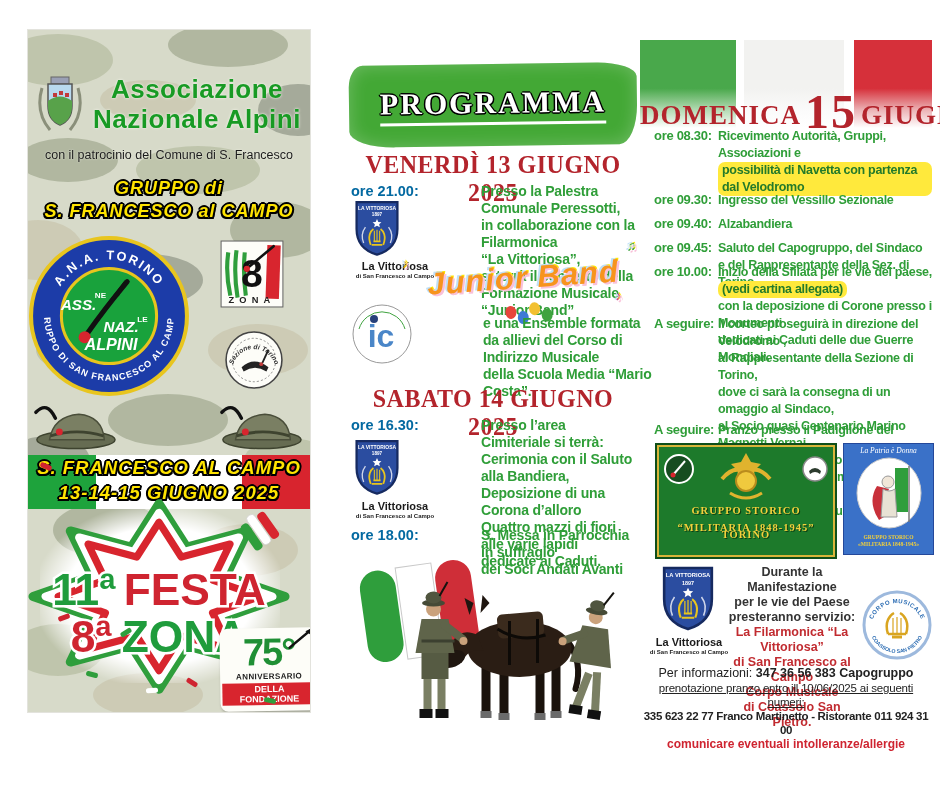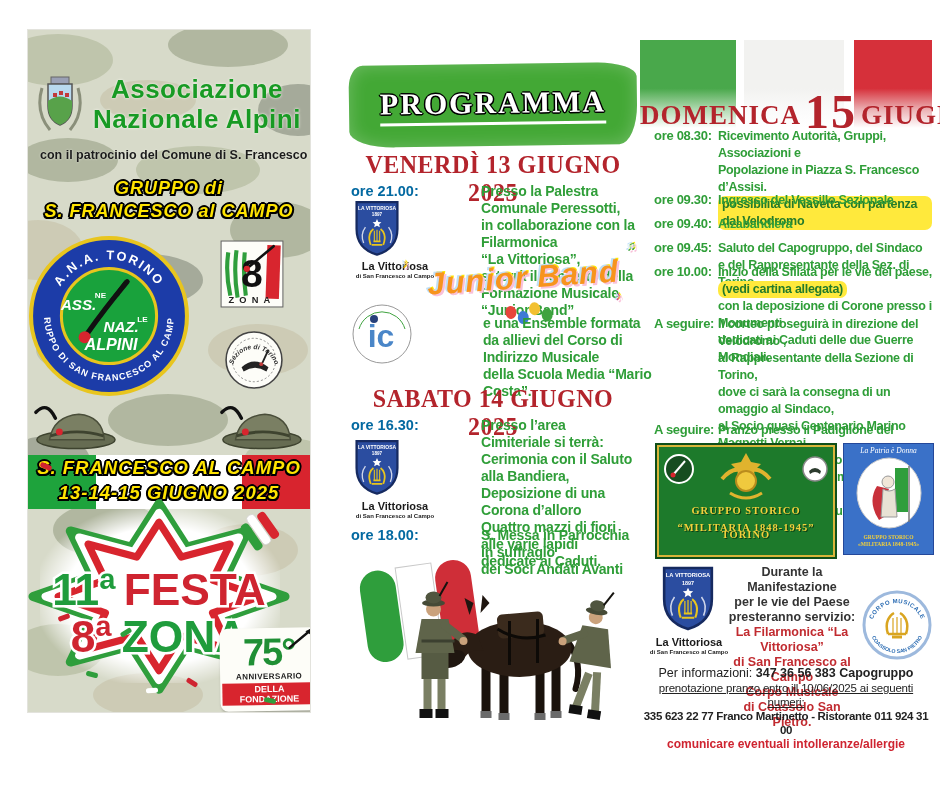--- a/index.html
+++ b/index.html
@@ -5,22 +5,22 @@
   html,body{margin:0;padding:0;background:#fff;}
   .page{position:relative;width:940px;height:788px;background:#ffffff;overflow:hidden;
         font-family:"Liberation Sans",sans-serif;padding-left:46px;}
   .abs{position:absolute;}
   
   .panel-left{left:28px;top:30px;width:282px;height:682px;overflow:hidden;box-shadow:0 0 0 1px #e3e3dd;}
   .camo{position:absolute;left:0;top:0;width:100%;height:100%;}
   .l-title{left:58px;top:44px;width:222px;text-align:center;color:#189a24;font-weight:bold;
            font-size:26px;line-height:30px;letter-spacing:.5px;
            text-shadow:0 0 3px #f2f5ea,0 0 1px #f2f5ea;}
-  .l-patro{left:4px;top:118px;width:274px;color:#1b1b1b;font-weight:bold;font-size:12.5px;
-           text-shadow:0 0 2px #eef0e6;margin-left:8px;}
+  .l-patro{left:4px;top:118px;width:274px;text-align:center;color:#1b1b1b;font-weight:normal;font-size:12.5px;
+           text-shadow:0 0 2px #eef0e6;}
   .yellow-it{color:#ffe400;font-weight:900;font-style:italic;letter-spacing:1px;
     text-shadow:2px 0 0 #000,-2px 0 0 #000,0 2px 0 #000,0 -2px 0 #000,1.5px 1.5px 0 #000,-1.5px 1.5px 0 #000,1.5px -1.5px 0 #000,-1.5px -1.5px 0 #000;}
   .l-gruppo1{left:0;top:148px;width:282px;text-align:center;font-size:18px;}
   .l-gruppo2{left:0;top:171px;width:282px;text-align:center;font-size:18px;}
   .tricolor-banner{left:0;top:425px;width:282px;height:54px;
      background:linear-gradient(90deg,#1ea33c 0 24%,#ffffff 24% 76%,#d8242e 76% 100%);}
   .banner-line{width:282px;text-align:center;font-size:18.5px;}
   .cloud{left:12px;top:478px;width:240px;height:175px;background:radial-gradient(ellipse at 50% 50%,#ffffff 0 55%,rgba(255,255,255,0) 75%);}
   .anniv{left:192px;top:598px;width:94px;background:#fdfdf8;border-radius:8px;box-shadow:1px 2px 3px rgba(0,0,0,.25);
          text-align:center;padding:6px 2px 5px 2px;transform:rotate(-1deg);}
@@ -384,21 +384,20 @@
     <div class="abs dom-head">
       <span class="dom-w">DOMENICA</span>
       <span class="dom-n">15</span>
       <span class="dom-w">GIUGNO</span>
     </div>
 
     <div class="r-row" style="top:88px">
       <div class="r-time">ore 08.30:</div>
       <div class="r-lines">
         <div>Ricevimento Autorità, Gruppi, Associazioni e</div>
-        <div>Popolazione in Piazza S. Francesco d’Assisi.</div>
         <div><span class="hl">possibilità di Navetta con partenza dal Velodromo</span></div>
       </div>
     </div>
     <div class="r-row" style="top:152px">
       <div class="r-time">ore 09.30:</div>
       <div class="r-lines">
           <div>Ingresso del Vessillo Sezionale</div>
         </div>
     </div>
     <div class="r-row" style="top:176px">

